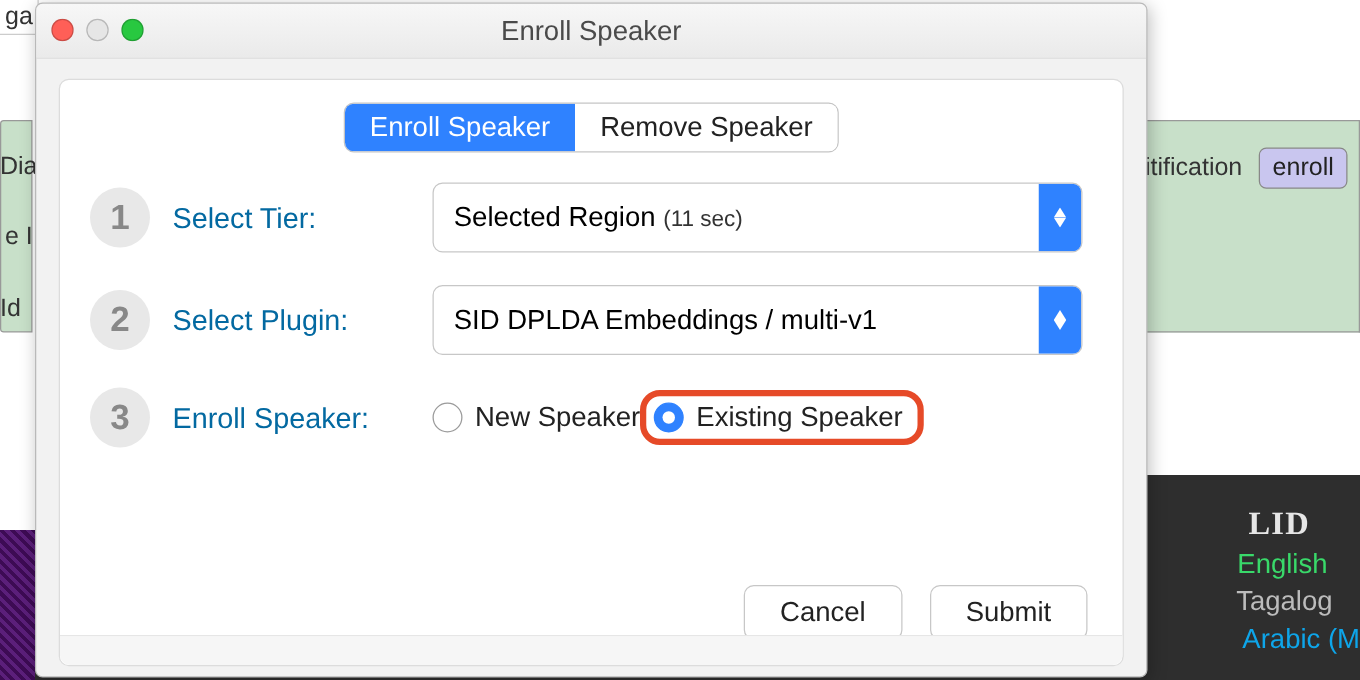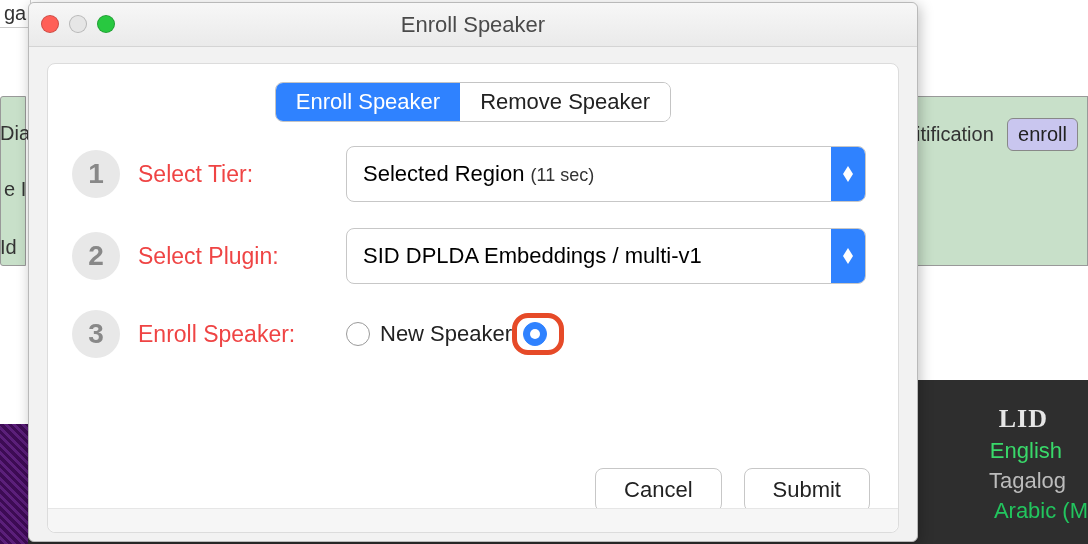--- a/index.html
+++ b/index.html
@@ -11,21 +11,21 @@
   .bg-label  { position:absolute; font-size:20px; color:#333; }
   .bg-right-green { position:absolute; right:0; top:96px; width:180px; height:170px; background:#c8e0c9; border:1px solid #999; border-left:none; }
   .bg-right-green .lbl { position:absolute; left:8px; top:26px; font-size:20px; color:#333; }
   .enroll-badge { position:absolute; right:10px; top:118px; background:#c9c6ef; border:1px solid #888; border-radius:6px; padding:4px 10px; font-size:20px; color:#222; }
   .purple-block { position:absolute; left:0; top:424px; width:28px; height:120px; background: repeating-linear-gradient(45deg,#3d0b54,#3d0b54 3px,#5b1f7a 3px,#5b1f7a 6px); }
   .dark-bar { position:absolute; left:28px; top:380px; right:0; height:200px; background:#2e2e2e; color:#ccc; }
   .dark-bar .time { position:absolute; right:200px; top:24px; color:#39d96a; font-size:24px; }
   .dark-bar .lid-head { position:absolute; right:40px; top:24px; color:#e6e6e6; font-weight:700; font-size:26px; letter-spacing:1px;font-family:Liberation Serif, serif; }
   .dark-bar .lid-en  { position:absolute; right:26px; top:58px; color:#39d96a; font-size:22px; }
   .dark-bar .lid-tg  { position:absolute; right:22px; top:88px; color:#bcbcbc; font-size:22px; }
-  .dark-bar .lid-ar  { position:absolute; right:0; top:118px; color:#22c55e; font-size:22px; }
+  .dark-bar .lid-ar  { position:absolute; right:0; top:118px; color:#0ea5e9; font-size:22px; }
   .dark-bar .dots   { position:absolute; right:200px; top:58px; color:#bbb; font-size:22px; letter-spacing:4px; }
   .dark-bar .marker { position:absolute; right:192px; top:80px; width:26px; height:26px; }
   .dark-bar .marker svg { width:26px; height:26px; }
 
   
   .dialog {
     position: absolute; left:28px; top:2px; width:890px; height:540px;
     background:#f2f2f2; border:1px solid #b9b9b9; border-radius:6px;
     box-shadow: 2px 3px 14px rgba(0,0,0,0.25);
   }
@@ -38,21 +38,21 @@
   .pane { position:absolute; left:18px; right:18px; top:60px; bottom:8px; background:#fff; border:1px solid #dcdcdc; border-radius:8px; padding:18px 24px; }
   .pane-bottom-fade { position:absolute; left:0; right:0; bottom:0; height:24px; background:#f6f6f6; border-top:1px solid #e6e6e6; border-radius:0 0 8px 8px; }
 
   .seg { display:flex; justify-content:center; margin-bottom:24px; }
   .seg-pill { display:flex; border:1px solid #c4c4c4; border-radius:8px; overflow:hidden; }
   .seg-btn { padding:6px 20px; font-size:22px; background:#fff; color:#222; }
   .seg-btn.active { background:#2f82ff; color:#fff; }
 
   .row { display:flex; align-items:center; gap:18px; margin-bottom:26px; }
   .stepnum { width:48px; height:48px; border-radius:50%; background:#e8e8e8; color:#888; font-size:28px; font-weight:700; display:flex; align-items:center; justify-content:center; }
-  .rowlabel { font-size:23px; color:#ef4444; width:190px; }
+  .rowlabel { font-size:23px; color:#0369a1; width:190px; }
   .select-like { flex:0 0 520px; display:flex; align-items:center; border:1px solid #c7c7c7; border-radius:8px; background:#fff; height:56px; overflow:hidden; }
   .select-text { flex:1; padding:0 16px; font-size:22px; color:#000; }
   .select-text .dim { color:#333; font-size:18px; }
   .select-arrows { width:34px; height:100%; background:#2f82ff; display:flex; flex-direction:column; align-items:center; justify-content:center; }
   .select-arrows svg { width:10px; height:8px; fill:#fff; }
 
   .radios { display:flex; align-items:center; }
   .radio { display:flex; align-items:center; gap:10px; font-size:22px; color:#222; }
   .rb { width:24px; height:24px; border-radius:50%; border:1px solid #9a9a9a; background:#fff; display:flex; align-items:center; justify-content:center; }
   .rb.on { background:#2f82ff; border-color:#2f82ff; }
@@ -158,20 +158,21 @@
     <div class="row" style="margin-bottom:14px;">
       <div class="stepnum">3</div>
       <div class="rowlabel">Enroll Speaker:</div>
       <div class="radios">
         <div class="radio">
           <div class="rb"></div>
           <span>New Speaker</span>
         </div>
         <div class="radio highlight">
           <div class="rb on"></div>
+          <span>Existing Speaker</span>
         </div>
       </div>
     </div>
 
 
     <div class="footer-btns">
       <div class="btn">Cancel</div>
       <div class="btn">Submit</div>
     </div>
 

